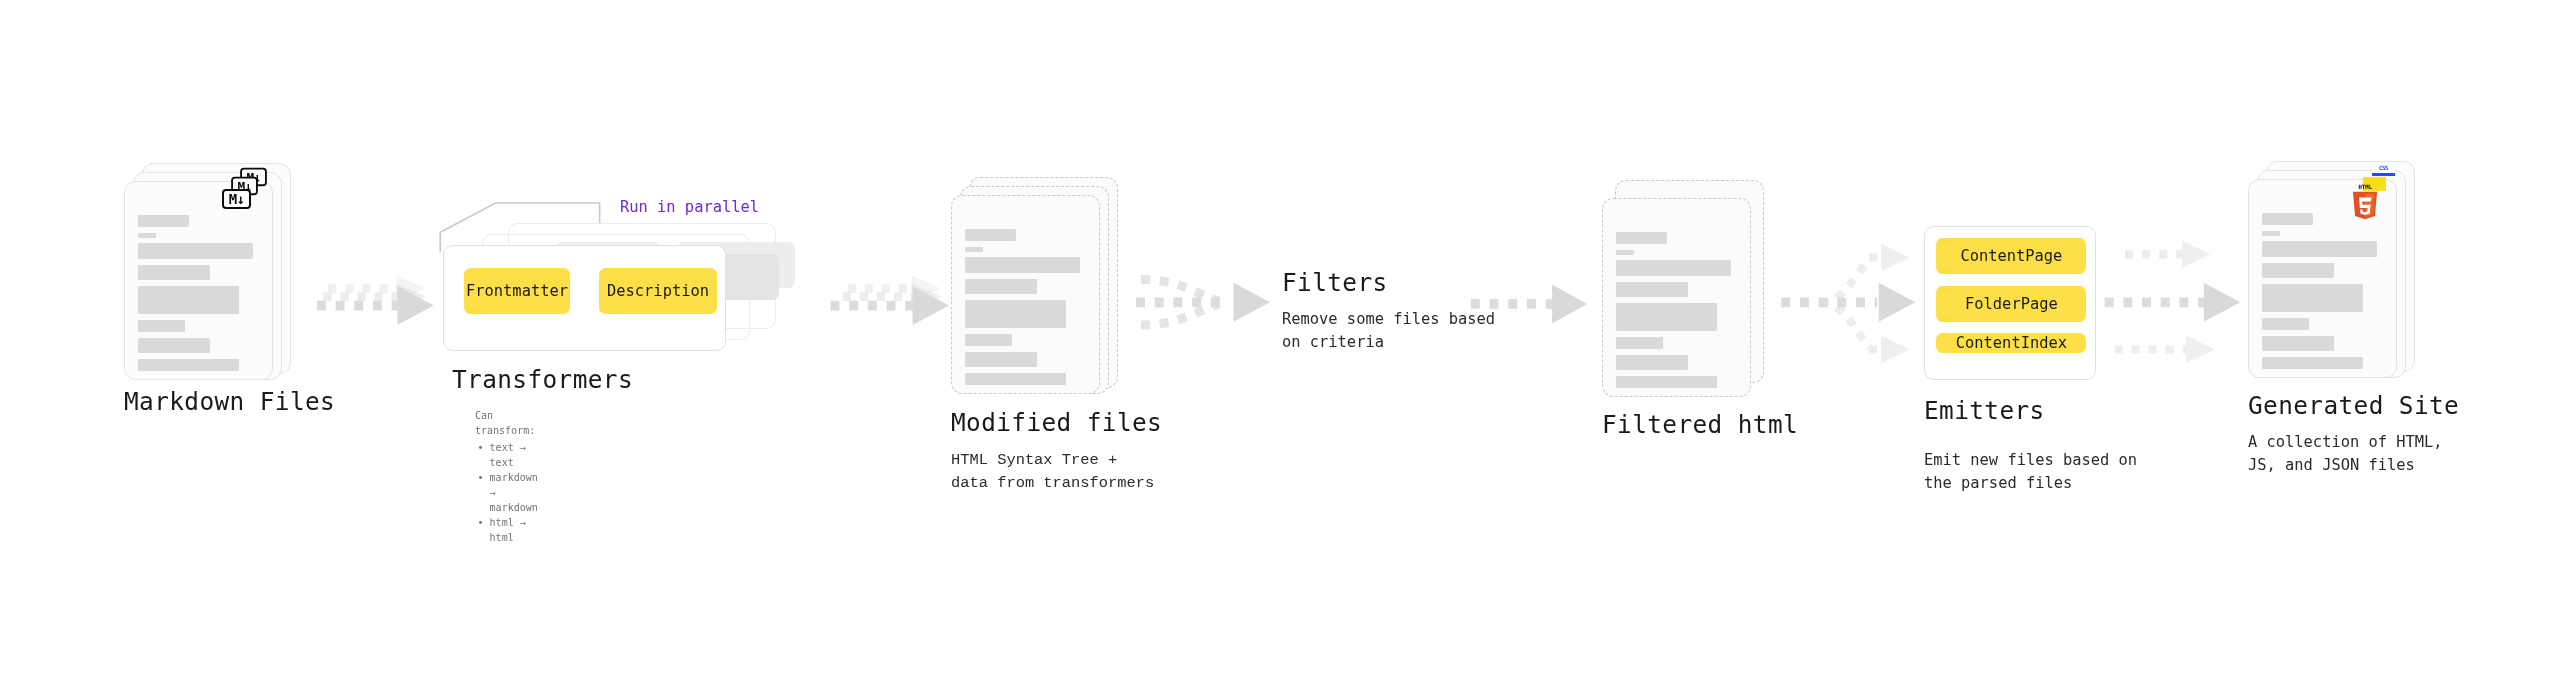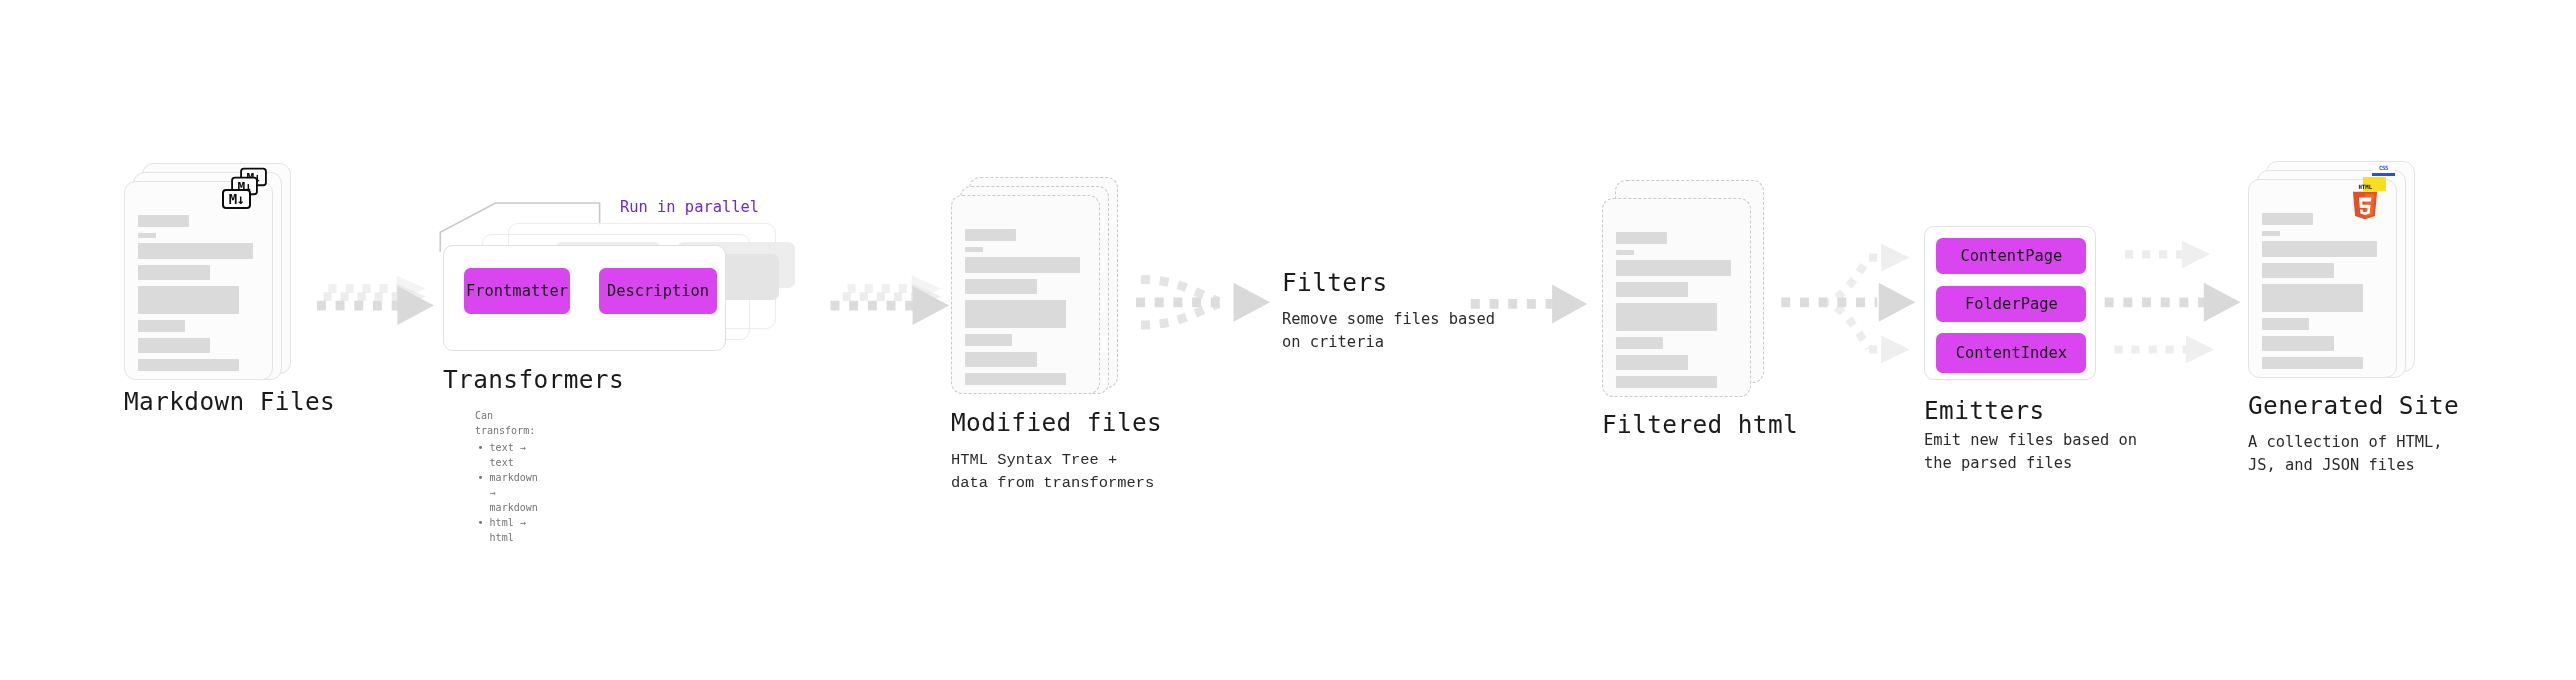--- a/index.html
+++ b/index.html
@@ -112,21 +112,21 @@
     background: #f7df1e;
   }
 
   
   .pbox {
     background: #ffffff;
     border: 1.3px solid #e0e0e0;
     border-radius: 9.8px;
   }
   .pill {
-    background: #d946ef;
+    background: #fde047;
     border-radius: 6.5px;
     color: #1a1a1a;
     font-size: 15.4px;
     display: flex;
     align-items: center;
     justify-content: center;
     white-space: nowrap;
   }
   .pill.ghost1 { background: #e4e4e4; }
   .pill.ghost2 { background: #ededed; }
@@ -277,21 +277,21 @@
     </svg>
 
     <div class="pbox" style="position:absolute; left:0px; top:50px; width:283px; height:106px; z-index:4;"></div>
     <div class="pill" style="position:absolute; left:21px; top:73px; width:106px; height:46px; z-index:5;">
       <span>Frontmatter</span>
     </div>
     <div class="pill" style="position:absolute; left:156px; top:73px; width:118px; height:46px; z-index:5;">
       <span>Description</span>
     </div>
 
-    <div class="title" style="position:absolute; left:0px; top:172px;">Transformers</div>
+    <div class="title" style="position:absolute; left:9px; top:172px;">Transformers</div>
 
     <div class="bullets" style="position:absolute; left:0px; top:213px;">
       <div class="lead">Can transform:</div>
       <ul>
         <li>text → text</li>
         <li>markdown → markdown</li>
         <li>html → html</li>
       </ul>
     </div>
   </div>
@@ -342,26 +342,26 @@
   </div>
 
   <div class="node" style="left:1924px; top:226px;">
     <div class="pbox" style="width:172px; height:154px; position:relative;">
       <div class="pill" style="position:absolute; left:11.4px; top:10.6px; width:150px; height:36px;">
         <span>ContentPage</span>
       </div>
       <div class="pill" style="position:absolute; left:11.4px; top:59px; width:150px; height:36px;">
         <span>FolderPage</span>
       </div>
-      <div class="pill" style="position:absolute; left:11.4px; top:106px; width:150px; height:40px;">
+      <div class="pill" style="position:absolute; left:11.4px; top:106px; width:150px; height:20px;">
         <span>ContentIndex</span>
       </div>
     </div>
     <div class="title" style="margin-top:18px;">Emitters</div>
-    <div class="subtitle" style="margin-top:4px;">Emit new files based on
+    <div class="subtitle" style="margin-top:24px;">Emit new files based on
 the parsed files</div>
   </div>
 
   <div class="node" style="left:2248px; top:161px;">
     <div class="doc">
       <div class="sheet back2"></div>
       <div class="badge" style="left:124px; top:4.1px;">
         <div class="css-badge">CSS</div>
       </div>
 

